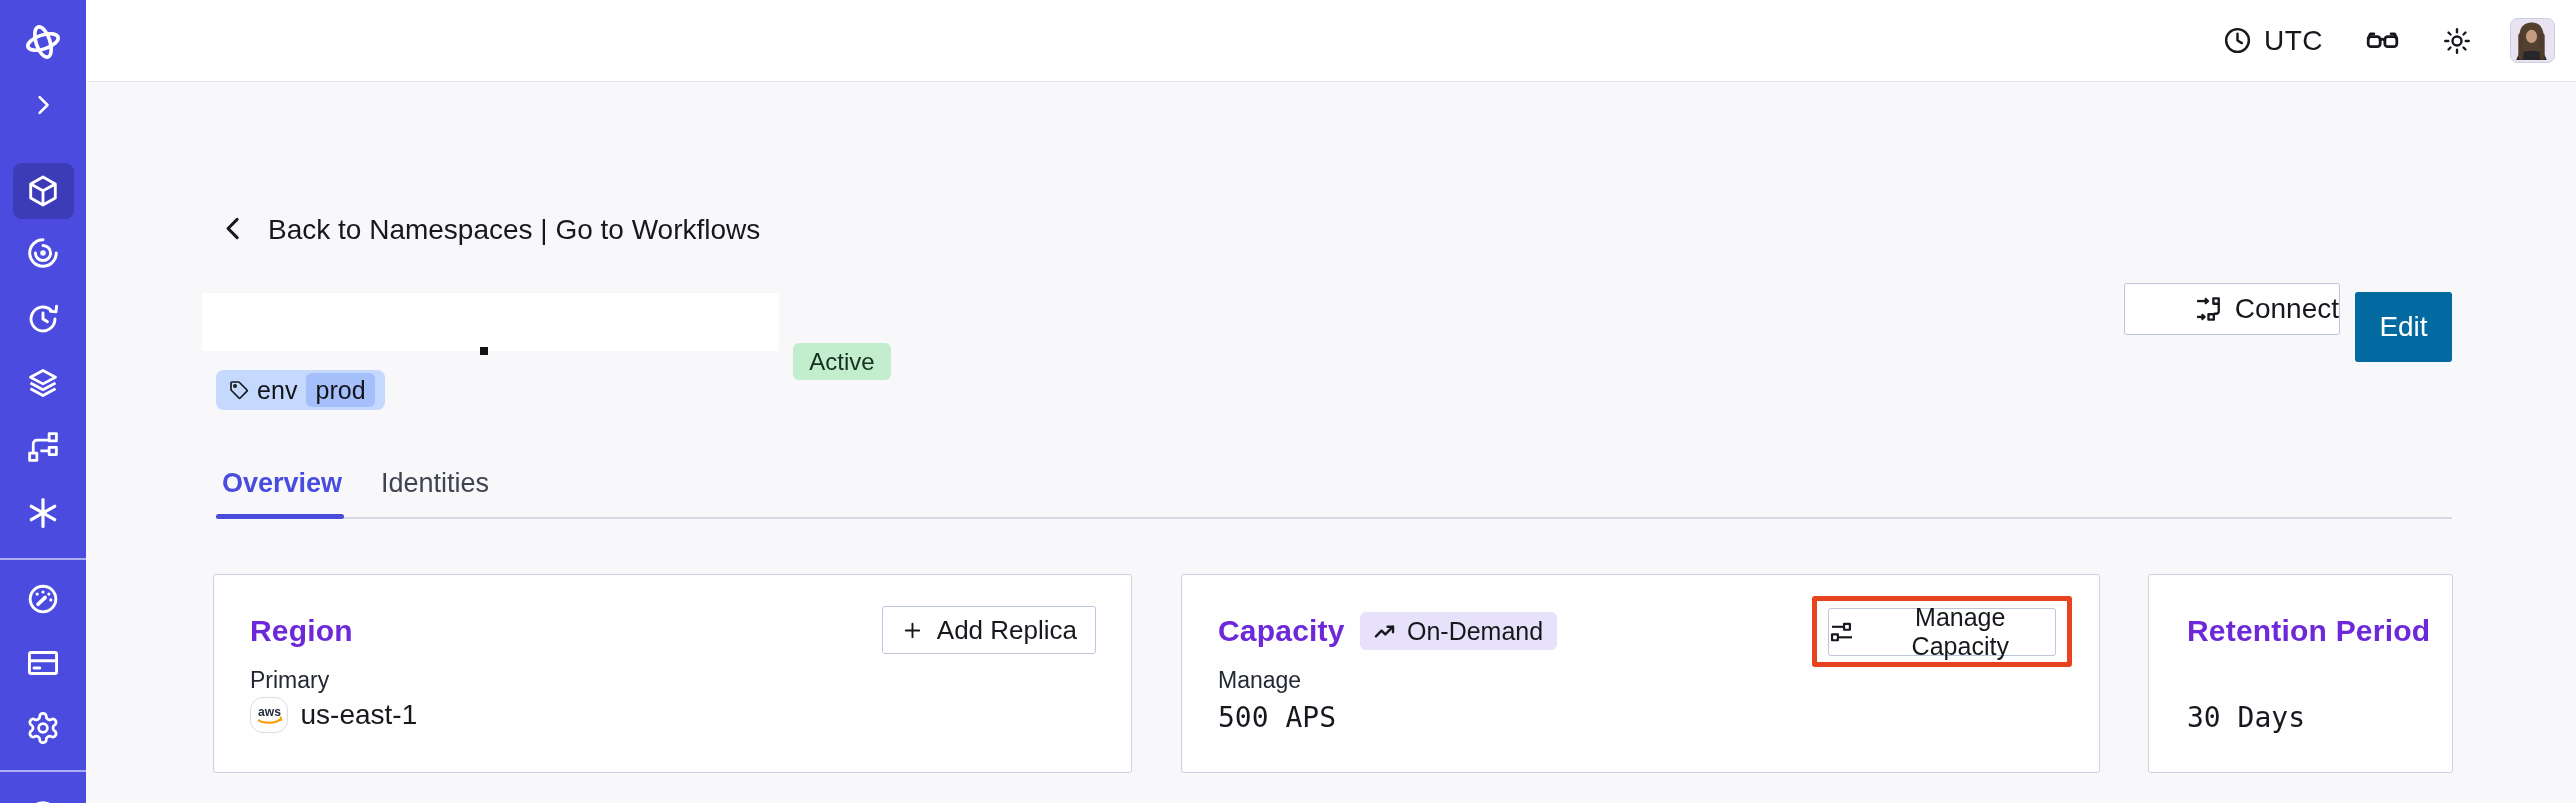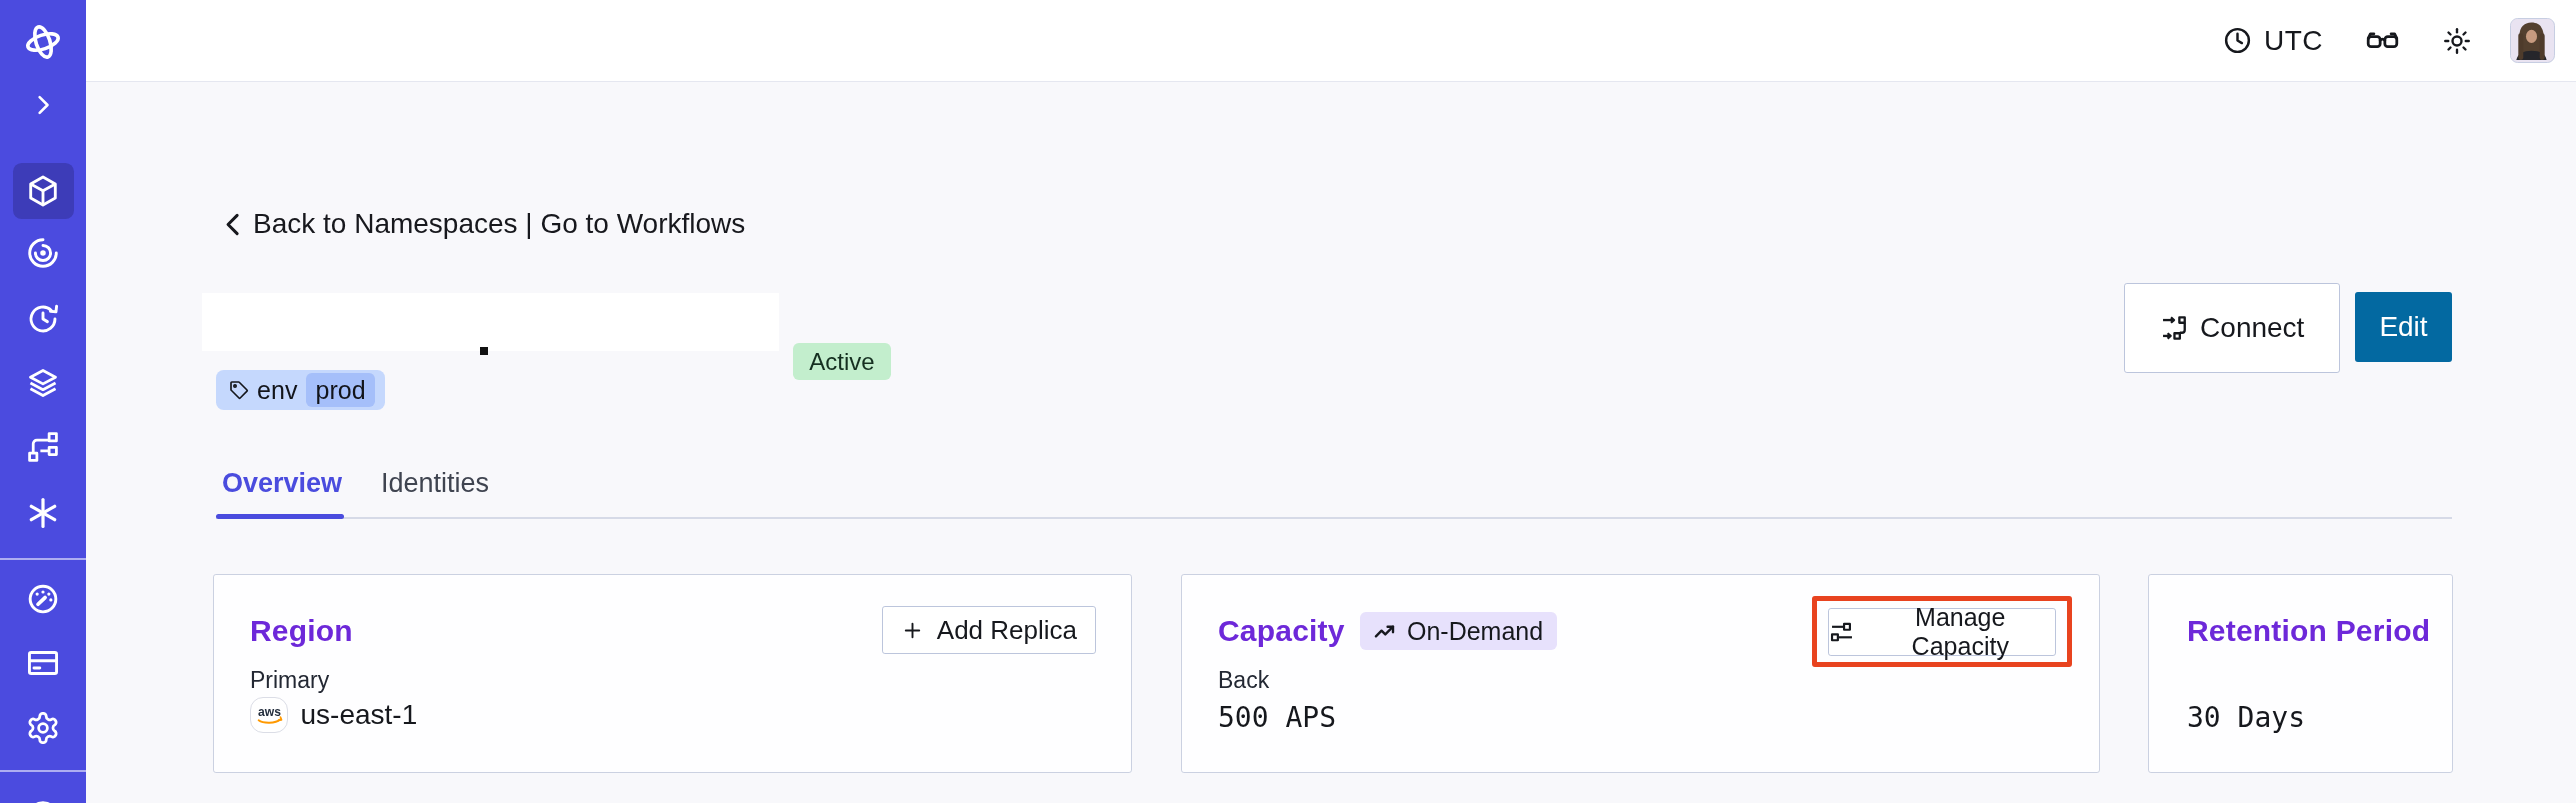--- a/index.html
+++ b/index.html
@@ -15,31 +15,31 @@
 
   
   .topbar { position:absolute; left:86px; top:0; width:2490px; height:82px; background:#FFFFFF; border-bottom:1.9px solid #E5E7F0; display:flex; align-items:center; justify-content:flex-end; padding-right:21px; z-index:4; }
   .tz-group { display:flex; align-items:flex-start; gap:10.5px; color:#16181D; }
   .tz-label { font-size:28px; letter-spacing:0.5px; }
   .top-icon { color:#16181D; display:flex; align-items:center; }
   .gap44 { margin-left:42px; } .gap40 { margin-left:38px; }
   .avatar { width:45px; height:45px; border-radius:7.7px; border:1.9px solid #C7CEE2; overflow:hidden; background:#E9E3F1; }
 
   
-  .back-row { position:absolute; left:219px; top:208px; display:flex; align-items:center; gap:5px; color:#17181D; cursor:pointer; }
+  .back-row { position:absolute; left:219px; top:214px; display:flex; gap:20px; color:#17181D; cursor:pointer; }
   .back-text { font-size:28px; }
   .name-redaction { position:absolute; left:202px; top:293px; width:577px; height:58px; background:#FFFFFF; }
   .name-dot { position:absolute; left:480px; top:347px; width:7.7px; height:7.7px; background:#121212; }
   .status-badge { position:absolute; left:793px; top:303px; height:37px; padding:0 16.3px; background:#C3EECD; border-radius:5.8px; display:flex; align-items:center; font-size:24px; color:#152F20;margin-top:40px; }
   .tag-pill { position:absolute; left:216px; top:370px; height:40px; background:#C5D8FD; border-radius:7.7px; display:flex; align-items:center; gap:8.6px; padding:0 9.6px 0 12.5px; }
   .tag-key { font-size:25px; color:#12141A; }
   .tag-chip { background:#A5BFFA; border-radius:5.8px; padding:2.9px 9.6px; font-size:25px; color:#12141A; }
 
   .btn { display:flex; align-items:center; justify-content:center; gap:12.5px; background:#fff; border:1.9px solid #BCC5DC; border-radius:2.9px; color:#16181D; cursor:pointer; }
-  .connect-btn { position:absolute; left:2124px; top:283px; width:216px; height:90px; font-size:28px; }
+  .connect-btn { position:absolute; left:2124px; top:283px; width:216px; height:52px; font-size:28px;justify-content:flex-end; }
   .edit-btn { position:absolute; left:2355px; top:283px; width:97px; height:70px; background:#0369a1; border:none; border-radius:2.9px; color:#fff; font-size:28px; display:flex; align-items:center; justify-content:center; cursor:pointer;margin-top:9px; }
 
   
   .tab { position:absolute; top:468px; font-size:27px; cursor:pointer; }
   .tab-active { left:222px; color:#4A4CDE; font-weight:bold; }
   .tab-inactive { left:381px; color:#3F4450; }
   .tabs-baseline { position:absolute; left:216px; top:517px; width:2236px; height:1.9px; background:#D6DAE7; }
   .tab-underline { position:absolute; left:216px; top:514px; width:128px; height:4.8px; background:#4A4CDE; border-radius:2.9px; z-index:2; }
 
   
@@ -313,21 +313,21 @@
           <svg width="26" height="26" viewBox="0 0 24 24" fill="none" stroke="#16181D" stroke-width="2" stroke-linejoin="round">
             <path d="M2.8 7.2h10.6"></path>
             <rect x="13.9" y="4.5" width="5.4" height="5.4"></rect>
             <path d="M9 16.9h12.2"></path>
             <rect x="2.8" y="14.2" width="5.4" height="5.4"></rect>
           </svg>
         </span>
         <span>Manage Capacity</span>
       </button>
     </div>
-    <div class="field-label">Back</div>
+    <div class="field-label">Manage</div>
     <div class="mono-value">500 APS</div>
   </section>
 
   <section class="card card-retention">
     <div class="card-title ret-title">Retention Period</div>
     <div class="mono-value ret-value">30 Days</div>
   </section>
 
 </div>
 

